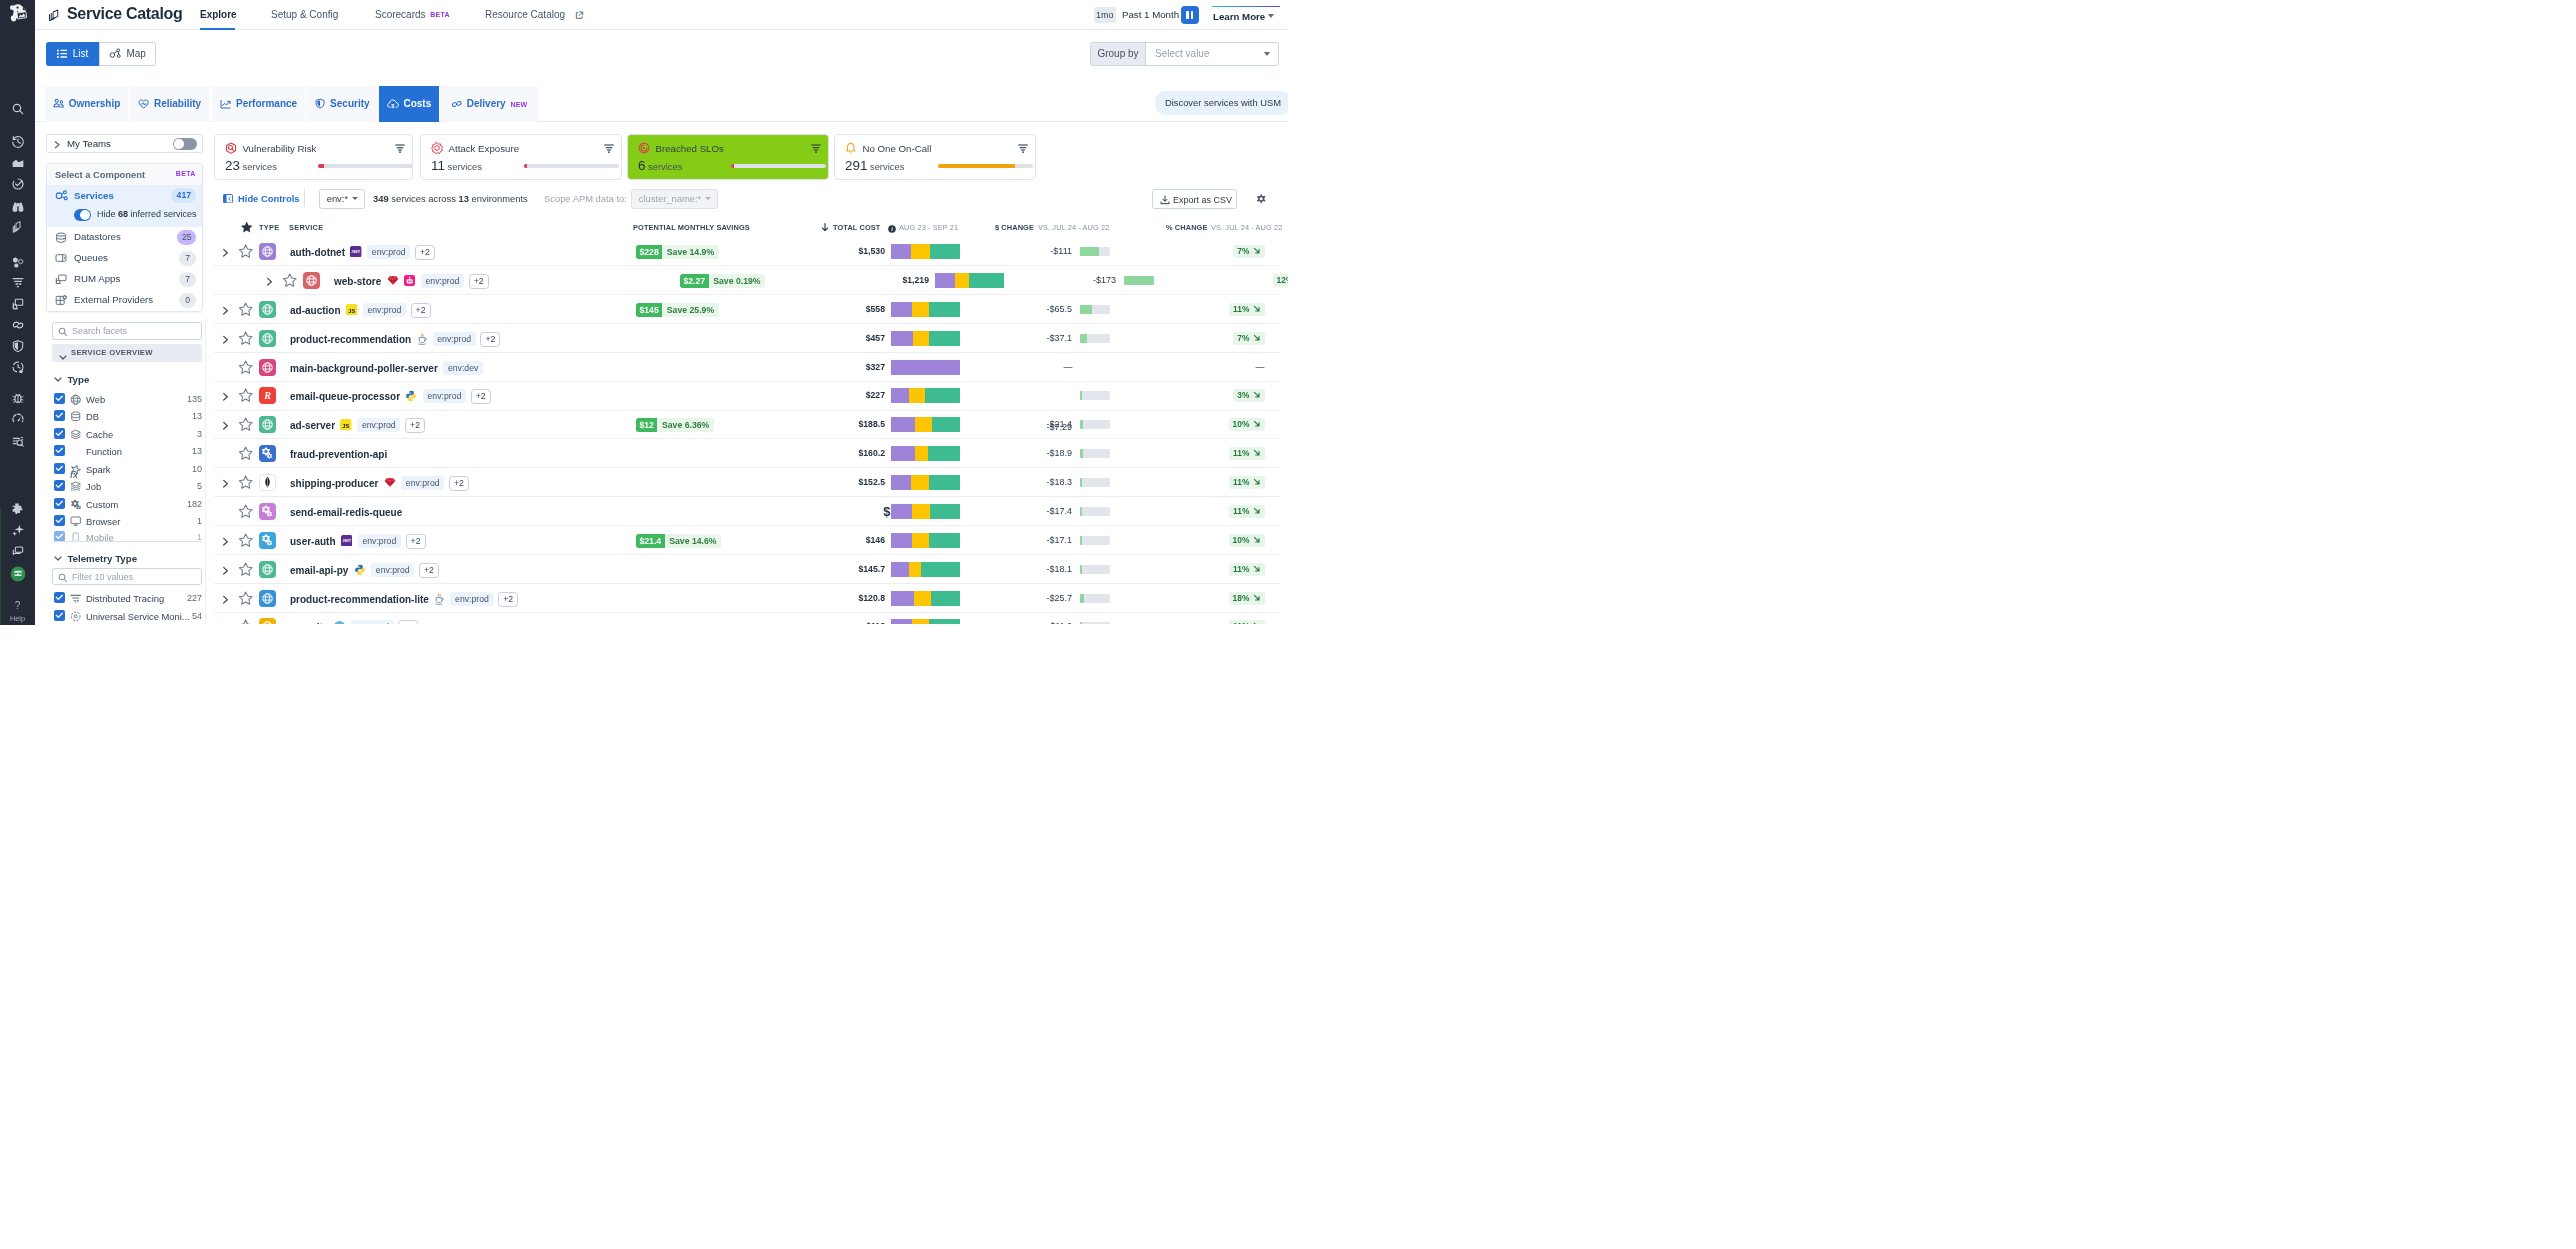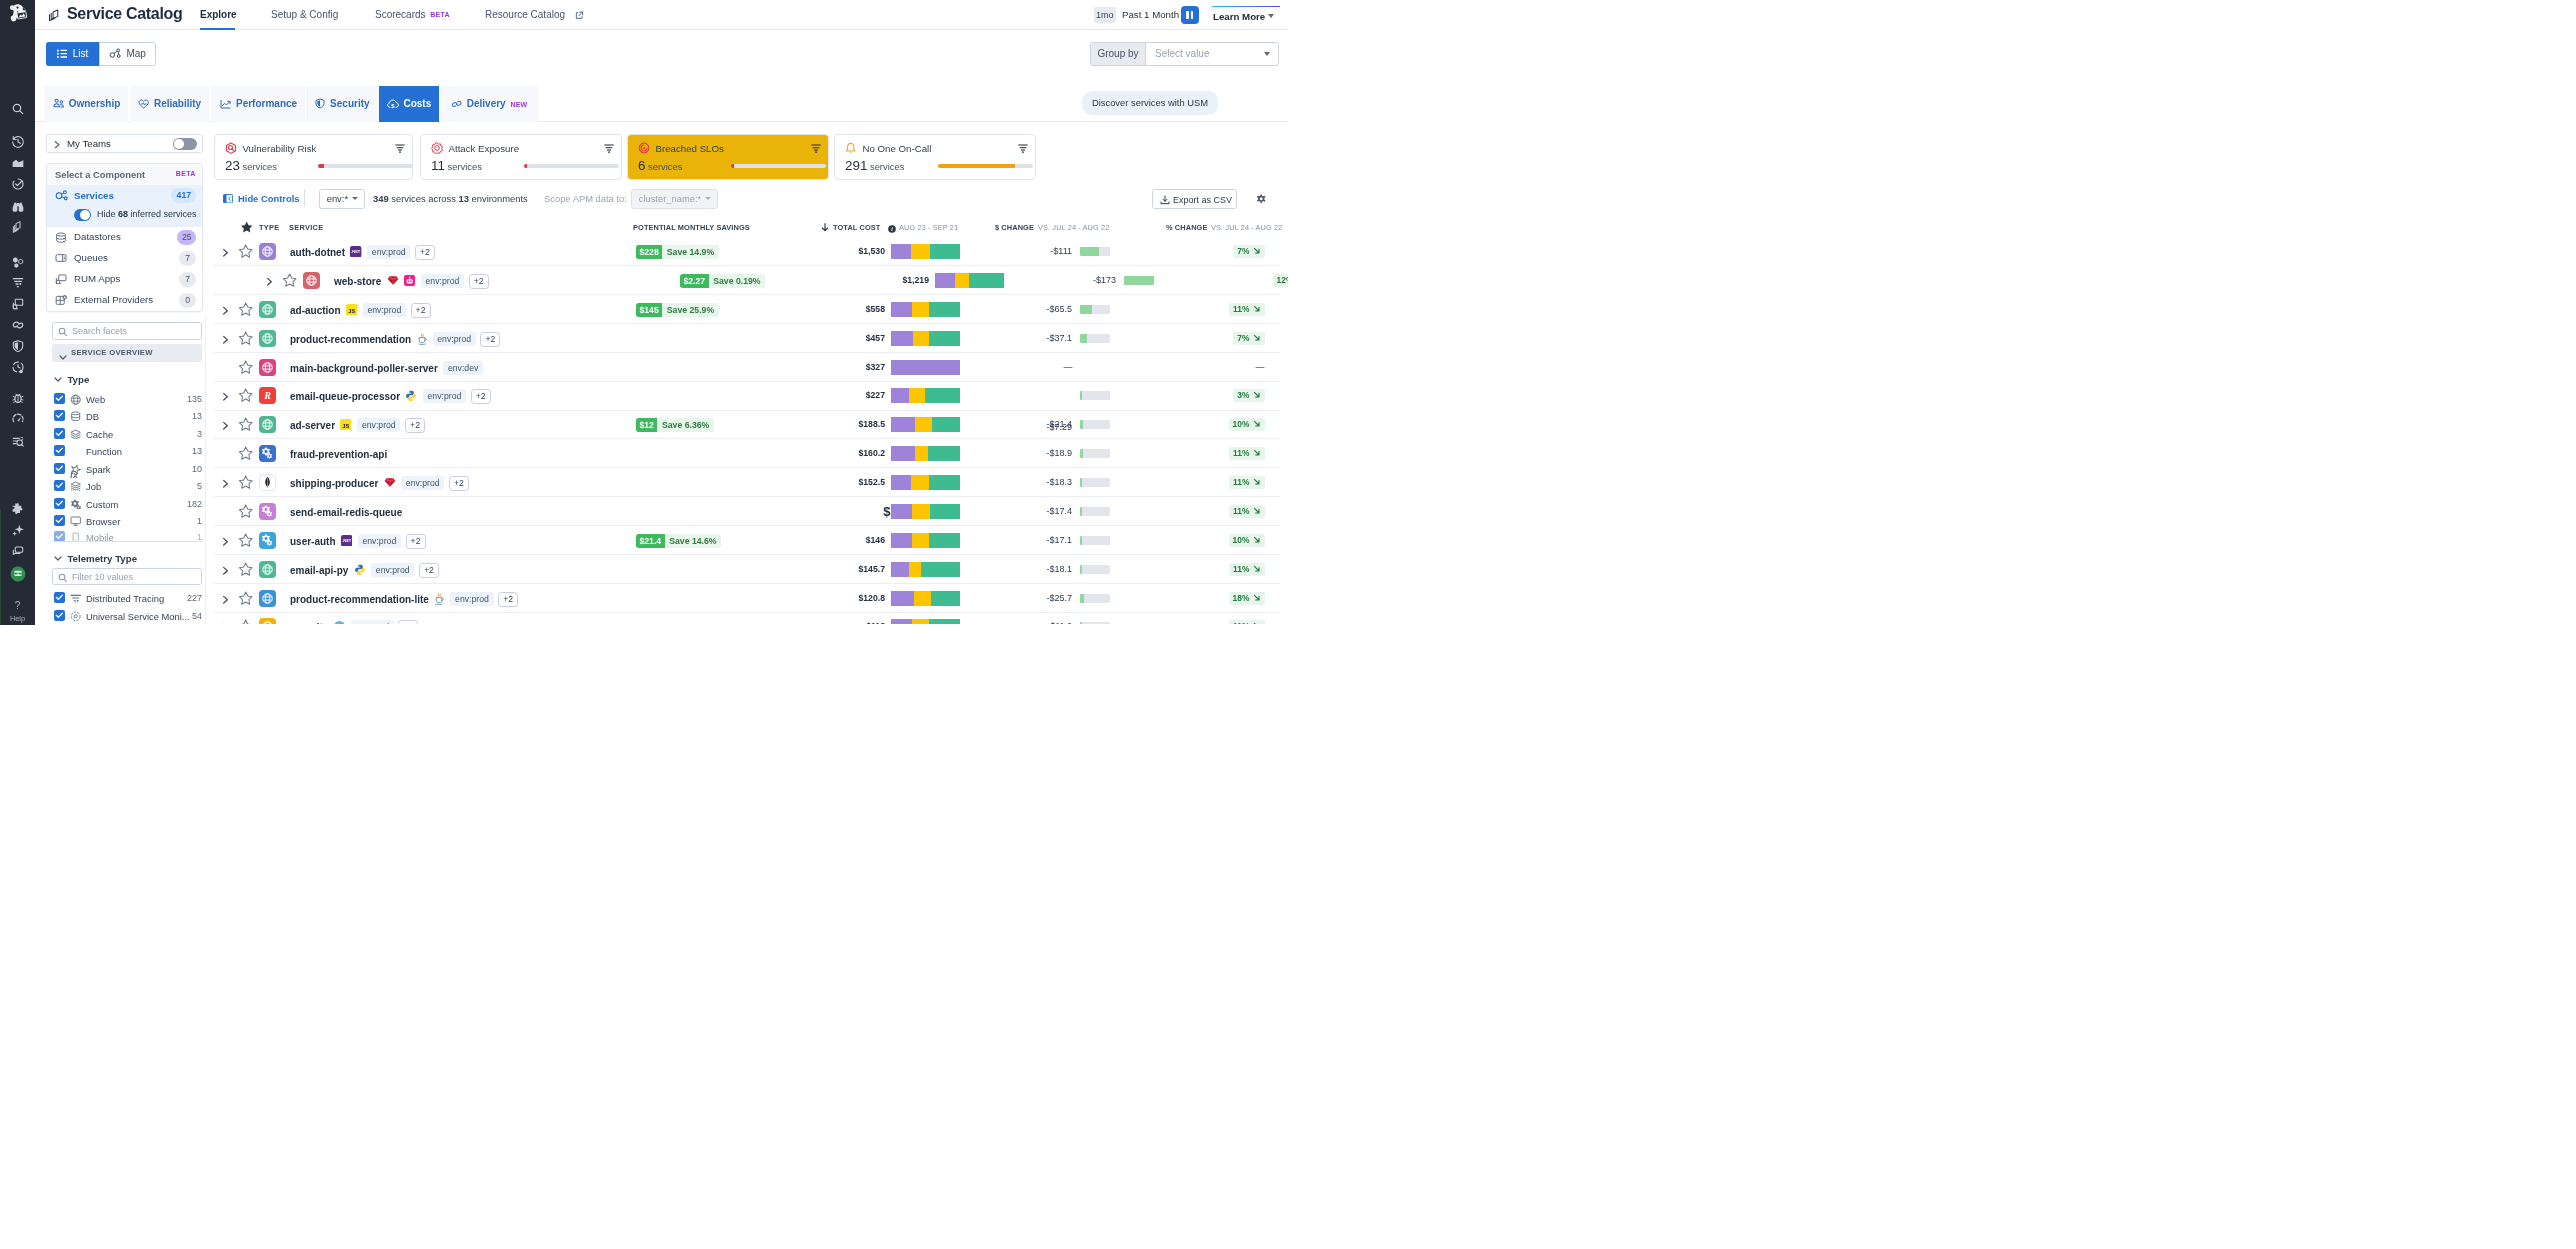--- a/index.html
+++ b/index.html
@@ -228,21 +228,21 @@
 <div class="abs" style="left:379px;top:86px;width:60px;height:36px;background:#2570d4;color:#fff;font-size:10px;font-weight:700;text-align:center;line-height:36px;"><svg class="tabico" width="12" height="10" viewBox="0 0 18 15" style="font-size:15px">
         <path d="M4.5 12.5 C2.3 12.5 1 11 1 9.2 C1 7.6 2.1 6.4 3.6 6.1 C3.8 3.5 6 1.5 8.7 1.5 C11 1.5 12.9 3 13.5 5.2 C15.5 5.5 17 7.2 17 9.2 C17 11 15.7 12.5 13.8 12.5" fill="none" stroke="#fff" stroke-width="1.5" stroke-linecap="round"></path>
         <text x="9" y="13.5" font-size="9" font-weight="bold" fill="#fff" text-anchor="middle">$</text>
       </svg>Costs</div>
 <div class="abs" style="left:440px;top:86px;width:98px;height:36px;background:#f6f8fb;color:#2e6cc5;font-size:10px;font-weight:700;text-align:center;line-height:36px;"><svg class="tabico" width="11.4" height="10" viewBox="0 0 17 15" style="">
         <g fill="none" stroke="#2e6cc5" stroke-width="1.6" stroke-linecap="round">
           <path d="M7 10.5 C3.5 12 2 10.5 2 8.8 C2 6.5 4.5 5 7 5.8 C8.5 6.3 9 7.4 8.6 8.3"></path>
           <path d="M10 4.5 C13.5 3 15 4.5 15 6.2 C15 8.5 12.5 10 10 9.2 C8.5 8.7 8 7.6 8.4 6.7"></path>
         </g>
       </svg>Delivery<span style="font-size:7px;font-weight:700;color:#9735e4;margin-left:4.7px;letter-spacing:0.2px;">NEW</span></div>
-<div class="abs" style="left:1082px;top:91px;width:136px;height:24px;background:#e9f1fb;border-radius:10px;text-align:center;line-height:24px;font-size:9.4px;color:#2c3a49;">Discover services with USM</div>
+<div class="abs" style="left:1155px;top:91px;width:136px;height:24px;background:#e9f1fb;border-radius:10px;text-align:center;line-height:24px;font-size:9.4px;color:#2c3a49;">Discover services with USM</div>
 <div class="abs" style="left:214px;top:134px;width:199px;height:46px;border:0.7px solid #dfe4ee;border-radius:4px;background:#fff;">
 <div class="abs" style="left:10px;top:7.4px;"><svg width="12" height="12.8" viewBox="0 0 18 19" style="">
           <path d="M9 1.5 L15.8 5.2 L15.8 13 L9 17 L2.2 13 L2.2 5.2 Z" fill="none" stroke="#de3b4b" stroke-width="1.6" stroke-linejoin="round"></path>
           <circle cx="8.2" cy="8.2" r="3" fill="none" stroke="#de3b4b" stroke-width="1.6"></circle>
           <line x1="10.4" y1="10.4" x2="13" y2="13" stroke="#de3b4b" stroke-width="1.6" stroke-linecap="round"></line>
         </svg></div>
 <div class="abs" style="left:27.5px;top:8px;font-size:9.7px;color:#33424f;">Vulnerability Risk</div>
 <div class="abs" style="right:7.4px;top:8px;"><svg width="10" height="8.7" viewBox="0 0 15 13" style="">
           <g stroke="#32404f" stroke-width="1.7">
             <line x1="0.5" y1="1.5" x2="14.5" y2="1.5"></line>
@@ -267,21 +267,21 @@
             <line x1="2.5" y1="5.5" x2="12.5" y2="5.5"></line>
             <line x1="4.5" y1="9" x2="10.5" y2="9"></line>
             <line x1="6" y1="12.2" x2="9" y2="12.2"></line>
           </g>
         </svg></div>
 <div class="abs" style="left:10px;top:23px;font-size:13.4px;color:#243240;">11<span style="font-size:9.4px;color:#44525f;"> services</span></div>
 <div class="abs" style="left:103px;top:28.5px;width:95px;height:4.7px;background:#dde1e8;border-radius:2.4px;overflow:hidden;">
         <span class="abs" style="left:0;top:0;width:3.4px;height:4.7px;background:#de3b4b;"></span>
       </div>
 </div>
-<div class="abs" style="left:627px;top:134px;width:202px;height:46px;border:0.7px solid #dfe4ee;border-radius:4px;background:#eab308;">
+<div class="abs" style="left:627px;top:134px;width:202px;height:46px;border:0.7px solid #dfe4ee;border-radius:4px;background:#84cc16;">
 <div class="abs" style="left:10px;top:7.4px;"><svg width="12" height="12" viewBox="0 0 18 18" style="">
           <circle cx="9" cy="9" r="7.3" fill="none" stroke="#de3b4b" stroke-width="1.6"></circle>
           <path d="M9 4.5 A4.5 4.5 0 1 0 13.5 9" fill="none" stroke="#de3b4b" stroke-width="1.6" stroke-linecap="round"></path>
           <circle cx="9" cy="9" r="1.6" fill="#de3b4b"></circle>
         </svg></div>
 <div class="abs" style="left:27.5px;top:8px;font-size:9.7px;color:#33424f;">Breached SLOs</div>
 <div class="abs" style="right:7.4px;top:8px;"><svg width="10" height="8.7" viewBox="0 0 15 13" style="">
           <g stroke="#32404f" stroke-width="1.7">
             <line x1="0.5" y1="1.5" x2="14.5" y2="1.5"></line>
             <line x1="2.5" y1="5.5" x2="12.5" y2="5.5"></line>

